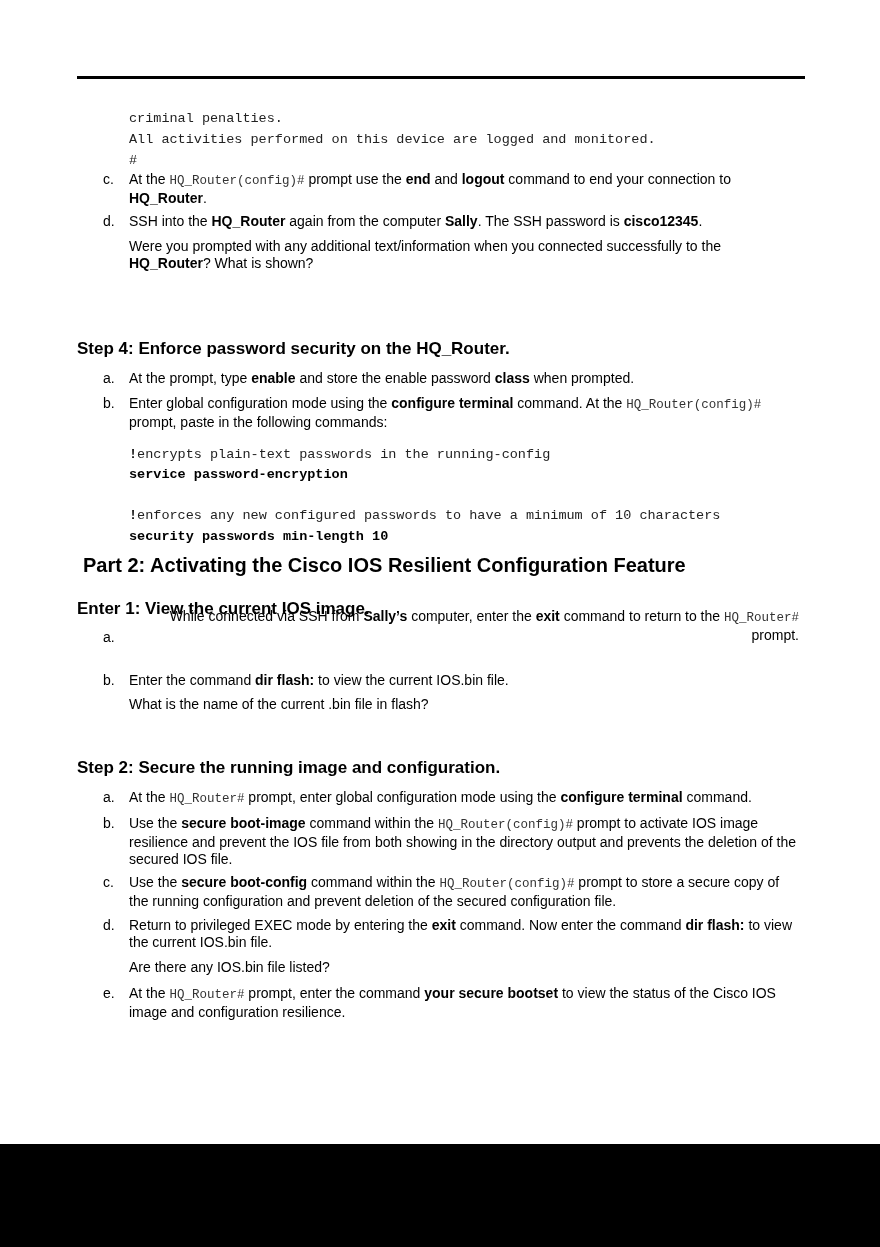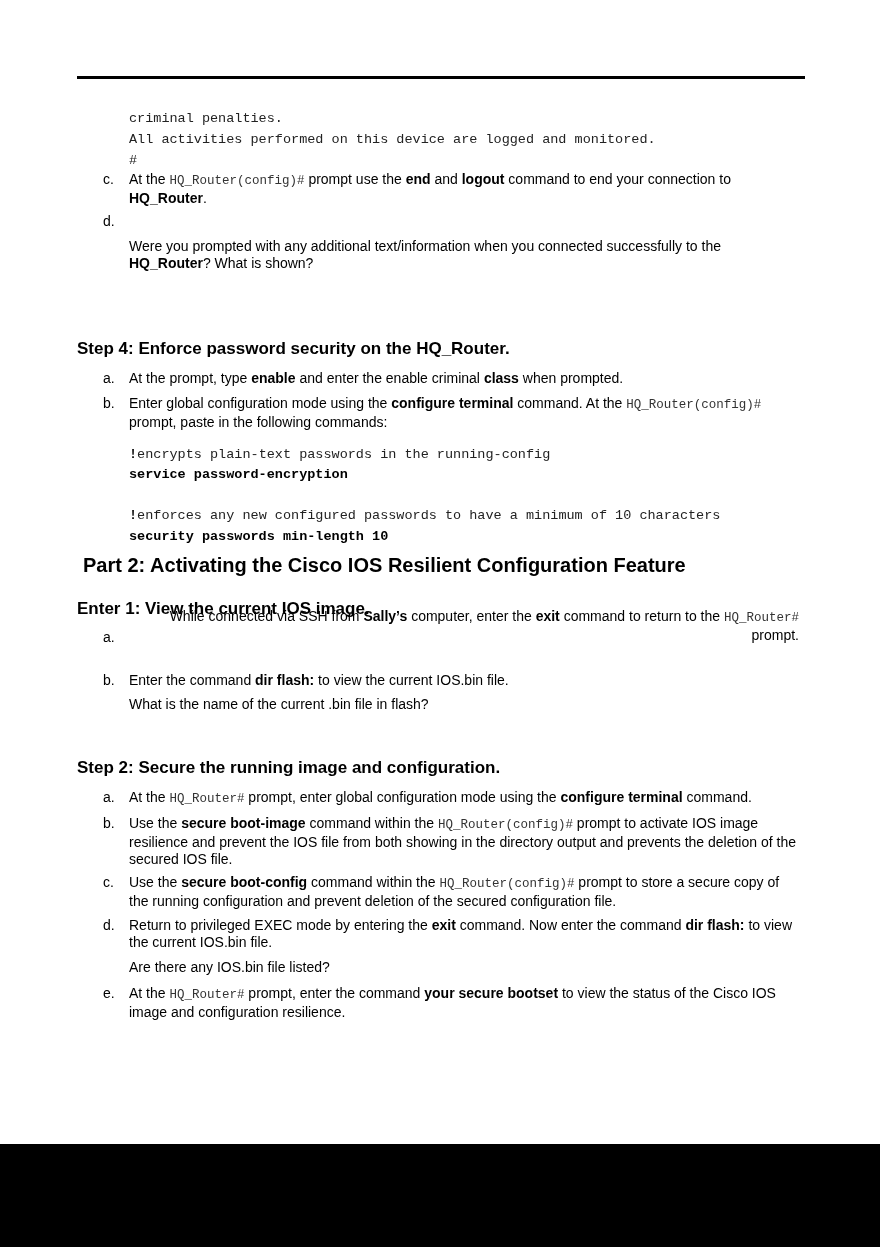--- a/index.html
+++ b/index.html
@@ -34,29 +34,32 @@
   <div class="code-line" style="top:102px;">criminal penalties.</div>
   <div class="code-line" style="top:123px;">All activities performed on this device are logged and monitored.</div>
   <div class="code-line" style="top:144px;">#</div>
 
   <div class="marker" style="top:171px;">c.</div>
   <div class="para" style="top:171px;">
     <span>At the </span><span class="mono-inline">HQ_Router(config)#</span><span> prompt use the </span><b>end</b><span> and </span><b>logout</b><span> command to end your connection to </span><b>HQ_Router</b><span>.</span>
   </div>
 
   <div class="marker" style="top:213px;">d.</div>
+  <div class="para" style="top:213px;">
+    <span>SSH into the </span><b>HQ_Router</b><span> again from the computer </span><b>Sally</b><span>. The SSH password is </span><b>cisco12345</b><span>.</span>
+  </div>
   <div class="para" style="top:238px;">
     <span>Were you prompted with any additional text/information when you connected successfully to the </span><b>HQ_Router</b><span>? What is shown?</span>
   </div>
 
   <div class="h2" style="top:339px;">Step 4: Enforce password security on the HQ_Router.</div>
 
   <div class="marker" style="top:370px;">a.</div>
   <div class="para" style="top:370px;">
-    <span>At the prompt, type </span><b>enable</b><span> and enter the enable criminal </span><b>class</b><span> when prompted.</span>
+    <span>At the prompt, type </span><b>enable</b><span> and store the enable password </span><b>class</b><span> when prompted.</span>
   </div>
 
   <div class="marker" style="top:395px;">b.</div>
   <div class="para" style="top:395px;">
     <span>Enter global configuration mode using the </span><b>configure terminal</b><span> command. At the </span><span class="mono-inline">HQ_Router(config)#</span><span> prompt, paste in the following commands:</span>
   </div>
 
   <div class="code-line" style="top:438px;"><b>!</b><span>encrypts plain-text passwords in the running-config</span></div>
   <div class="code-line bold" style="top:458px;">service password-encryption</div>
   <div class="code-line" style="top:499px;"><b>!</b><span>enforces any new configured passwords to have a minimum of 10 characters</span></div>

